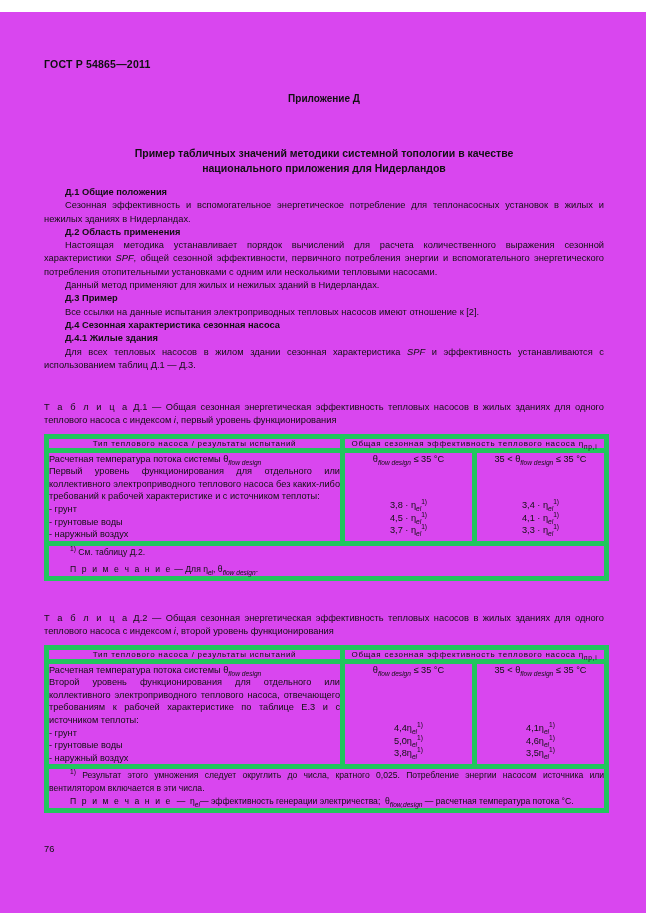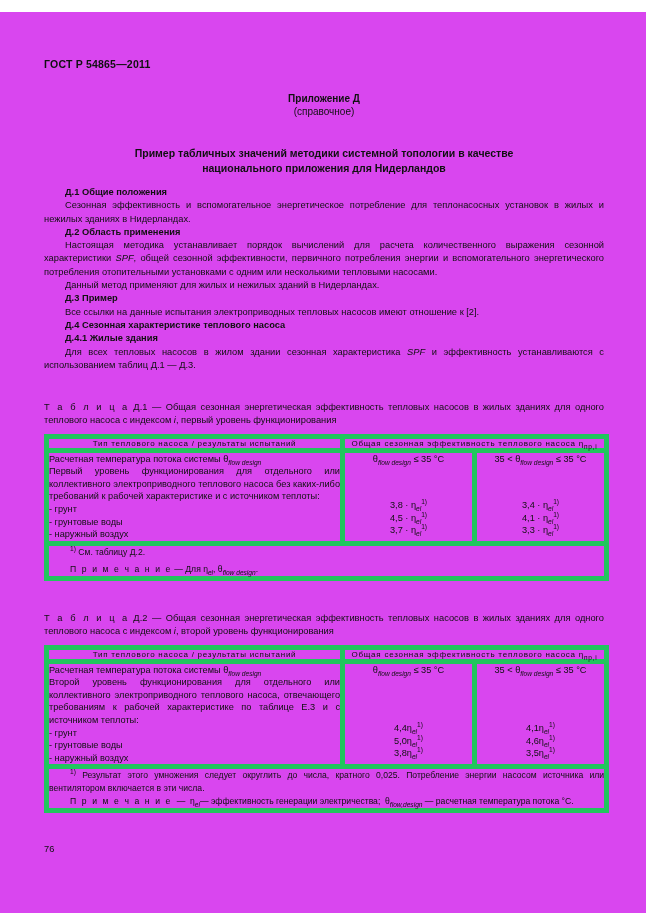--- a/index.html
+++ b/index.html
@@ -169,21 +169,20 @@
 </style>
 </head>
 <body>
 
 <div class="page">
 
   <div class="doc-header">ГОСТ Р 54865—2011</div>
 
   <div class="annex-block">
     <div>Приложение Д</div>
-    <div class="annex-sub">(справочное)</div>
   </div>
 
   <div class="main-title">
     <div>Пример табличных значений методики системной топологии в качестве</div>
     <div>национального приложения для Нидерландов</div>
   </div>
 
   <div class="body-block">
 
     <p class="h">Д.1 Общие положения</p>
@@ -191,21 +190,21 @@
 
     <p class="h">Д.2 Область применения</p>
     <p class="p">
       <span>Настоящая методика устанавливает порядок вычислений для расчета количественного выражения сезонной характеристики <i class="it">SPF</i>, общей сезонной эффективности, первичного потребления энергии и вспомогательного энергетического потребления отопительными установками с одним или несколькими тепловыми насосами.</span>
     </p>
     <p class="p">Данный метод применяют для жилых и нежилых зданий в Нидерландах.</p>
 
     <p class="h">Д.3 Пример</p>
     <p class="p">Все ссылки на данные испытания электроприводных тепловых насосов имеют отношение к [2].</p>
 
-    <p class="h">Д.4 Сезонная характеристике теплового насоса</p>
+    <p class="h">Д.4 Сезонная характеристика сезонная насоса</p>
     <p class="h">Д.4.1 Жилые здания</p>
     <p class="p">Для всех тепловых насосов в жилом здании сезонная характеристика <i class="it">SPF</i> и эффективность устанавливаются с использованием таблиц Д.1 — Д.3.</p>
   </div>
 
   <div id="table1-block">
     <p class="tbl-caption">
       <span class="spaced">Т а б л и ц а</span>
       <span>Д.1</span>
       <span>— Общая сезонная энергетическая эффективность тепловых насосов в жилых зданиях для одного теплового насоса с индексом <i class="it">i</i>, первый уровень функционирования</span>
     </p>

